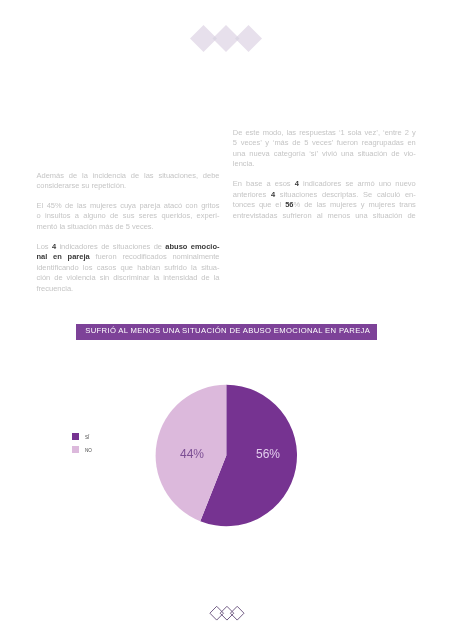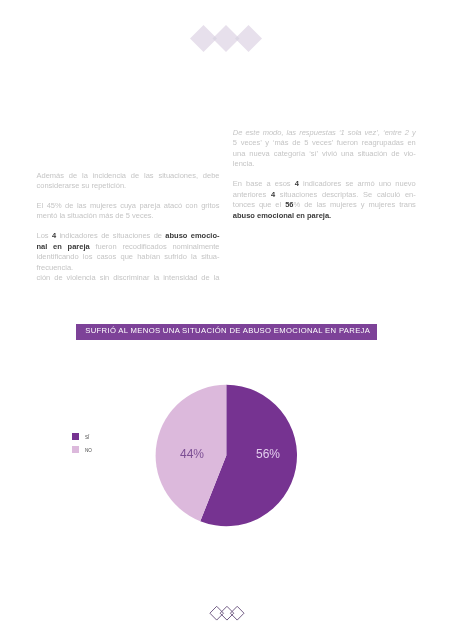--- a/index.html
+++ b/index.html
@@ -83,43 +83,44 @@
     </g>
   </svg>
 
   <div class="col col-left">
       <p>
         <span class="ln" style="word-spacing: 2.734px;"><span>Además de la incidencia de las situaciones, debe</span></span>
         <span class="ln last"><span>considerarse su repetición.</span></span>
       </p>
       <p>
         <span class="ln" style="word-spacing: 1.387px;"><span>El 45% de las mujeres cuya pareja atacó con gritos</span></span>
+        <span class="ln" style="word-spacing: 2.236px;"><span>o insultos a alguno de sus seres queridos, experi-</span></span>
         <span class="ln last"><span>mentó la situación más de 5 veces.</span></span>
       </p>
       <p>
         <span class="ln" style="word-spacing: 1.246px;"><span>Los </span><b>4</b><span> indicadores de situaciones de </span><b>abuso emocio-</b></span>
         <span class="ln" style="word-spacing: 3.663px; text-align: center;"><b>nal en pareja</b><span> fueron recodificados nominalmente</span></span>
         <span class="ln" style="word-spacing: 2.138px;"><span>identificando los casos que habían sufrido la situa-</span></span>
+        <span class="ln" style="word-spacing: 1.873px;"><span>ción de violencia sin discriminar la intensidad de la</span></span>
         <span class="ln last"><span>frecuencia.</span></span>
-        <span class="ln" style="word-spacing: 1.873px;"><span>ción de violencia sin discriminar la intensidad de la</span></span>
       </p>
     </div>
 
   <div class="col col-right">
       <p>
-        <span class="ln" style="word-spacing: 0.958px; font-style: italic;"><span>De este modo, las respuestas ‘1 sola vez’, ‘entre 2 y</span></span>
+        <span class="ln" style="word-spacing: 0.958px;"><span>De este modo, las respuestas ‘1 sola vez’, ‘entre 2 y</span></span>
         <span class="ln" style="word-spacing: 1.587px;"><span>5 veces’ y ‘más de 5 veces’ fueron reagrupadas en</span></span>
         <span class="ln" style="word-spacing: 1.959px;"><span>una nueva categoría ‘sí’ vivió una situación de vio-</span></span>
         <span class="ln last"><span>lencia.</span></span>
       </p>
       <p>
         <span class="ln" style="word-spacing: 2.033px;"><span>En base a esos </span><b>4</b><span> indicadores se armó uno nuevo</span></span>
         <span class="ln" style="word-spacing: 2.635px;"><span>anteriores </span><b>4</b><span> situaciones descriptas. Se calculó en-</span></span>
         <span class="ln" style="word-spacing: 1.898px; text-align: right;"><span>tonces que el </span><b>56</b><span>% de las mujeres y mujeres trans</span></span>
-        <span class="ln last"><b>abuso emocional en pareja.</b></span>
+        <span class="ln" style="word-spacing: 2.982px;"><span>entrevistadas sufrieron al menos una situación de</span></span>
       </p>
     </div>
 
   <div class="banner">SUFRIÓ AL MENOS UNA SITUACIÓN DE ABUSO EMOCIONAL EN PAREJA</div>
 
   <div class="chart-wrap">
     <div class="legend">
       <div class="legend-row">
         <span class="legend-swatch" style="background: rgb(118, 51, 145);"></span>
         <span class="legend-label">SÍ</span>

